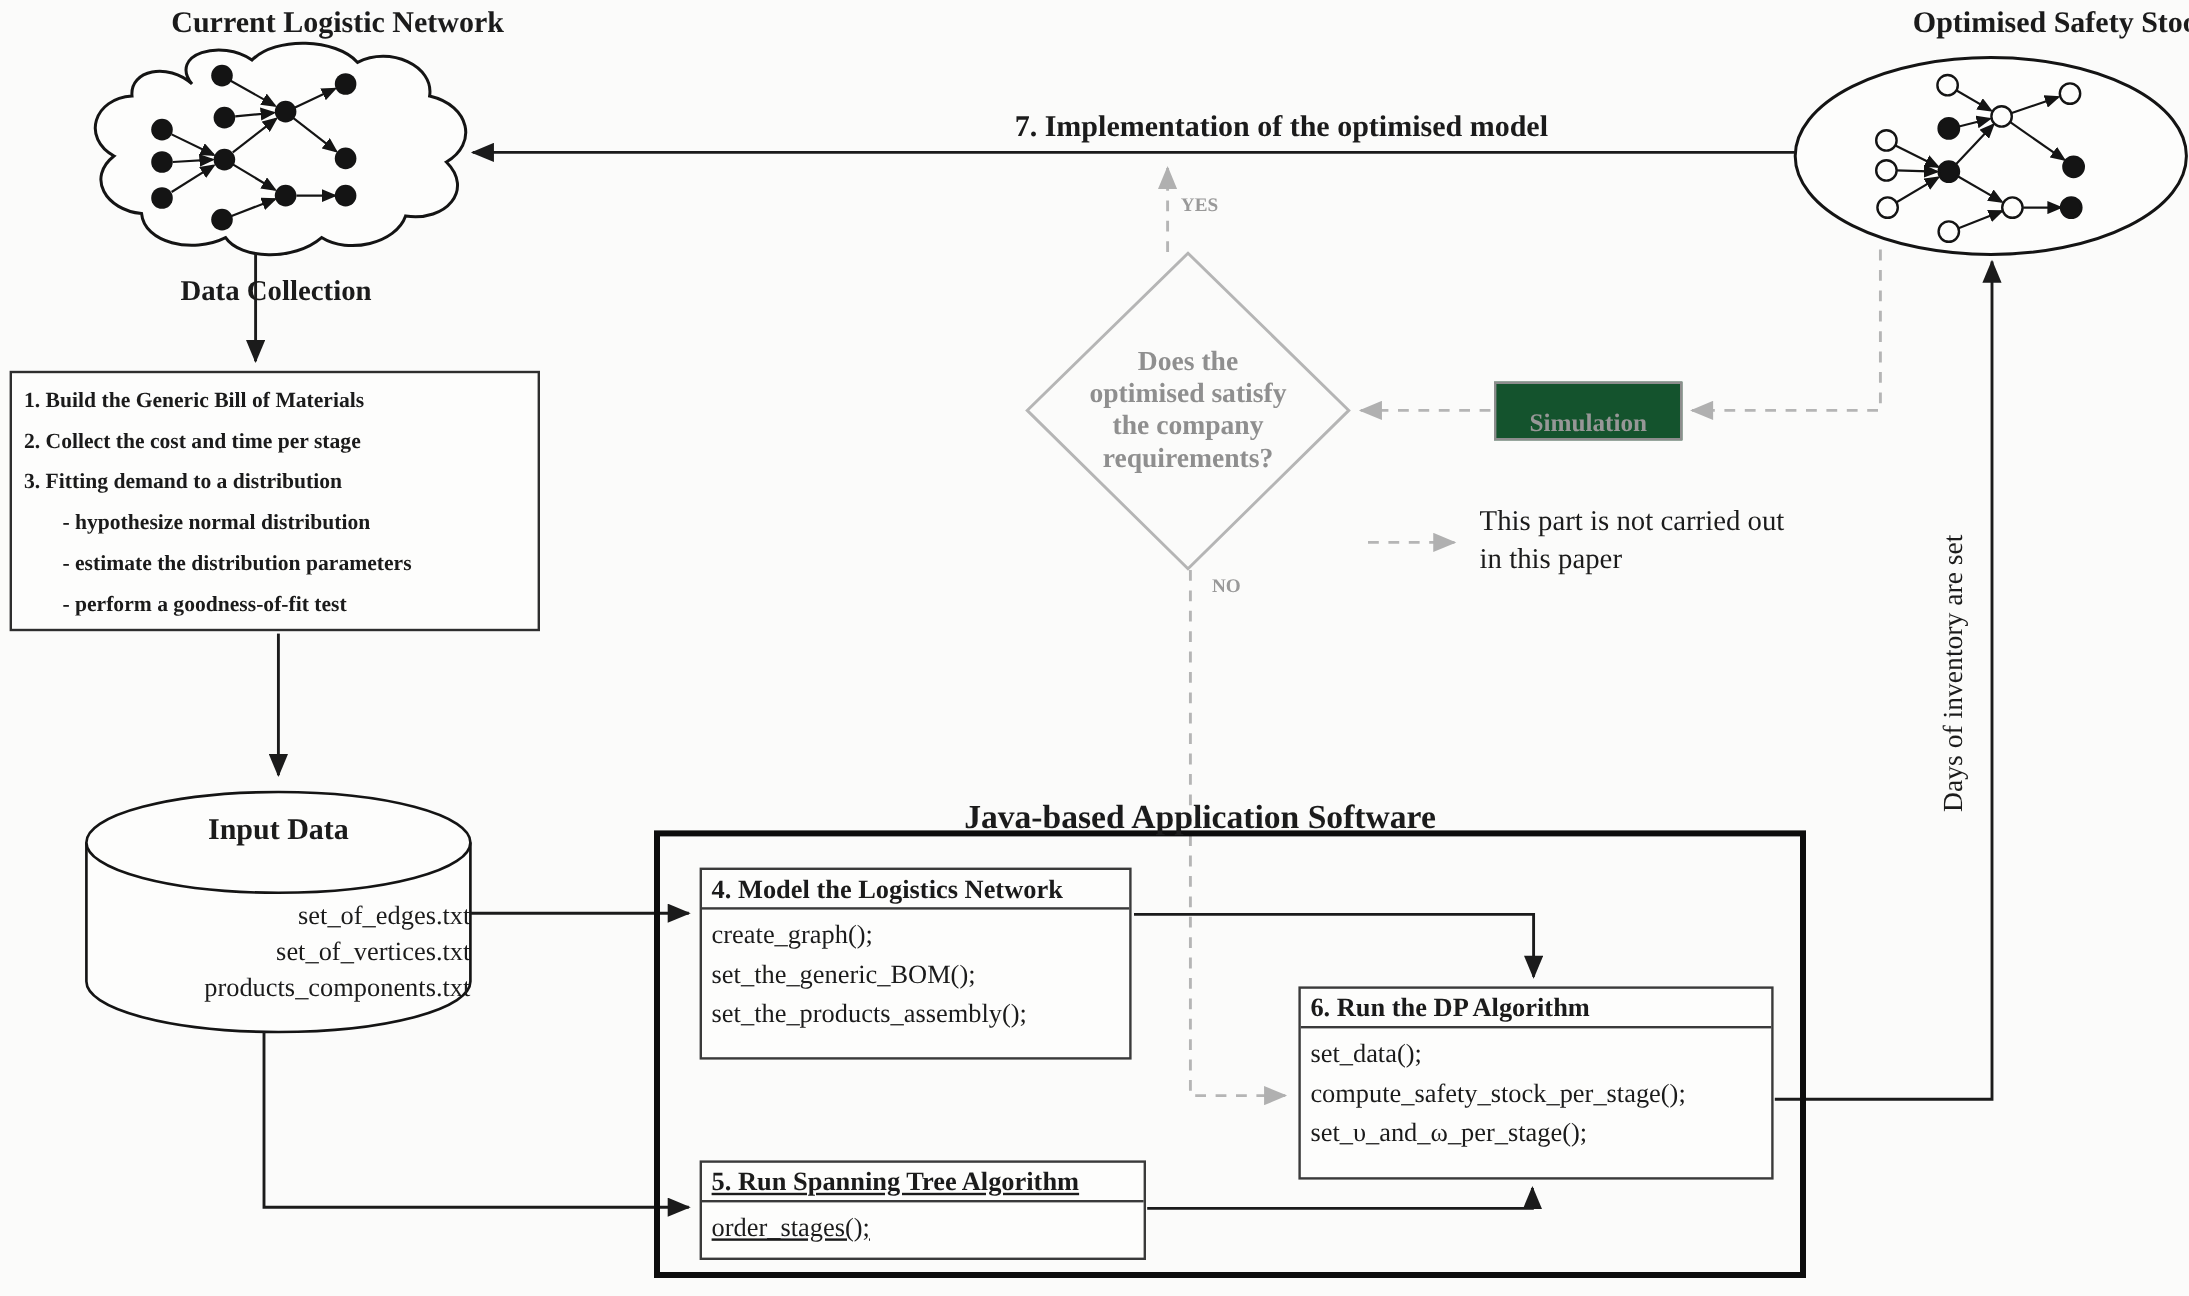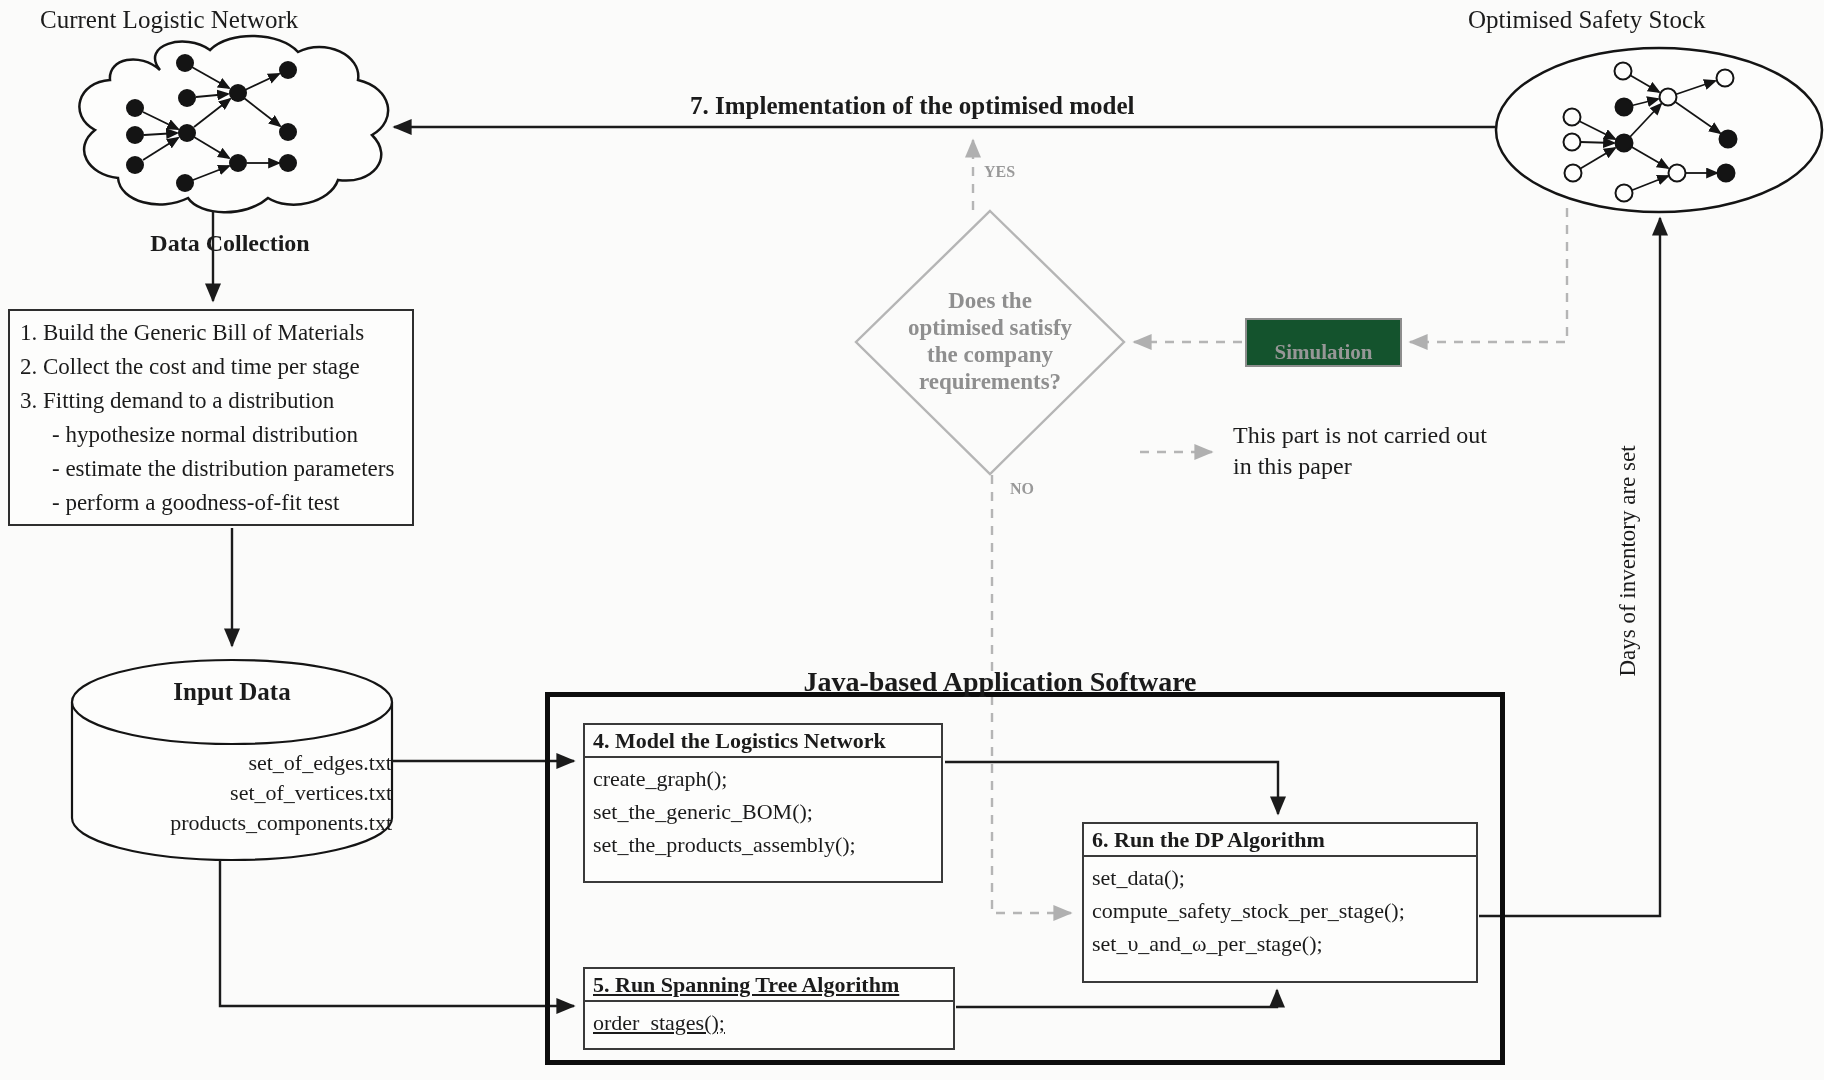--- a/index.html
+++ b/index.html
@@ -9,29 +9,29 @@
   }
   #stage{
     position:relative;
     width:1824px;height:1080px;
     background:#fbfbfa;
     overflow:hidden;
     color:#1b1b1b;
   }
   #diagram-svg{position:absolute;left:0;top:0;z-index:1;}
   .txt{position:absolute;z-index:4;}
-  .title{font-weight:normal;font-size:25px;text-align:left;}
-  .flow-label{font-weight:bold;font-size:25px;text-align:left;}
+  .title{font-weight:bold;font-size:25px;text-align:right;}
+  .flow-label{font-weight:bold;font-size:25px;text-align:right;}
   .gray-label{color:#999;font-weight:bold;font-size:16px;}
   
   #dc-box{
-    position:absolute;left:8px;top:309px;width:406px;height:217px;
+    position:absolute;left:8px;top:309px;width:442px;height:217px;
     border:2px solid #2e2e2e;background:#fdfdfc;z-index:3;
     box-sizing:border-box;padding:5px 10px 0 10px;
-    font-size:23px;line-height:34px;
+    font-size:18px;line-height:34px;font-weight:bold;
   }
   #dc-box .indent{padding-left:32px;}
   
   #java-container{
     position:absolute;left:545px;top:692px;width:960px;height:373px;
     border:5px solid #0d0d0d;z-index:2;box-sizing:border-box;
     background:transparent;
   }
   .flowbox{
     position:absolute;z-index:3;box-sizing:border-box;

